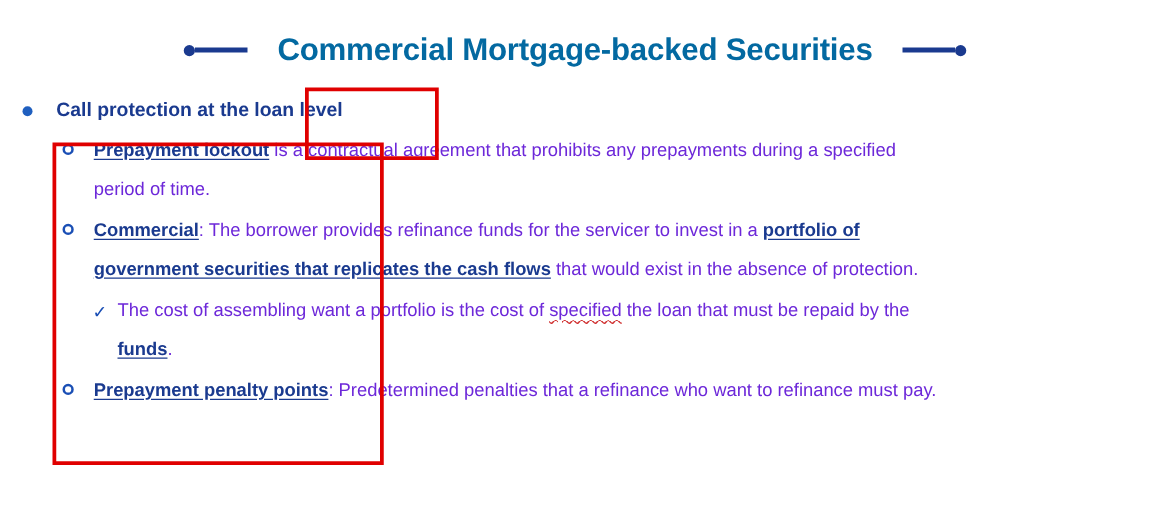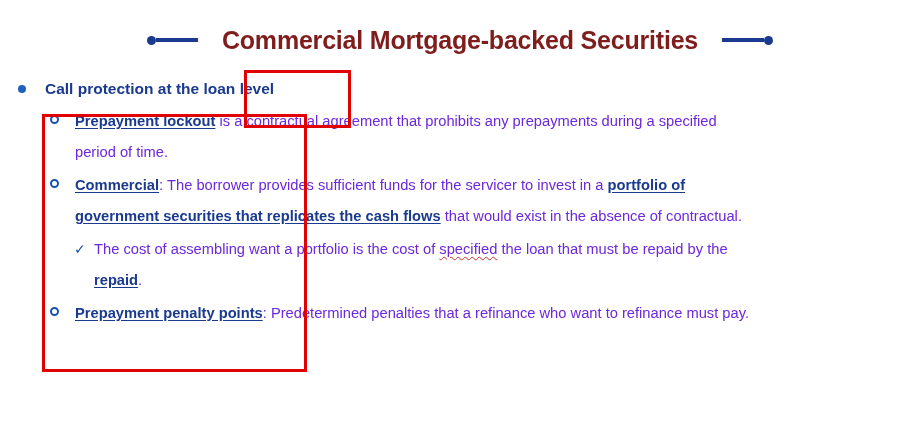--- a/index.html
+++ b/index.html
@@ -47,21 +47,21 @@
   }
   .deco-line {
     width: 42px;
     height: 4px;
     background: #1a3a8f;
     flex: 0 0 auto;
   }
   .title-text {
     font-size: 25px;
     font-weight: bold;
-    color: #7f1d1d;
+    color: #0369a1;
     letter-spacing: -0.2px;
     white-space: nowrap;
     padding: 0 24px;
     line-height: 1;
   }
 
   
   .body {
     position: absolute;
     left: 0;
@@ -177,26 +177,26 @@
       <span>Call protection at the loan level</span>
     </div>
 
     <div class="lvl2">
       <span class="b-ring"></span>
       <span class="kw">Prepayment lockout</span><span class="plain"> is a contractual agreement that prohibits any prepayments during a specified period of time.</span>
     </div>
 
     <div class="lvl2">
       <span class="b-ring"></span>
-      <span class="kw">Commercial</span><span class="plain">:  The borrower provides sufficient funds for the servicer to invest in a </span><span class="kw">portfolio of government securities that replicates the cash flows</span><span class="plain"> that would exist in the absence of contractual.</span>
+      <span class="kw">Commercial</span><span class="plain">:  The borrower provides refinance funds for the servicer to invest in a </span><span class="kw">portfolio of government securities that replicates the cash flows</span><span class="plain"> that would exist in the absence of protection.</span>
     </div>
 
     <div class="lvl3">
       <span class="b-check">✓</span>
-      <span class="plain">The cost of assembling want a portfolio is the cost of </span><span class="plain misspell">specified</span><span class="plain"> the loan that must be repaid by the </span><span class="kw">repaid</span><span class="plain">.</span>
+      <span class="plain">The cost of assembling want a portfolio is the cost of </span><span class="plain misspell">specified</span><span class="plain"> the loan that must be repaid by the </span><span class="kw">funds</span><span class="plain">.</span>
     </div>
 
     <div class="lvl2">
       <span class="b-ring"></span>
       <span class="kw">Prepayment penalty points</span><span class="plain">: Predetermined penalties that a refinance who want to refinance must pay.</span>
     </div>
 
   </div>
 
   <div class="redbox" id="redbox-loan-level"></div>

